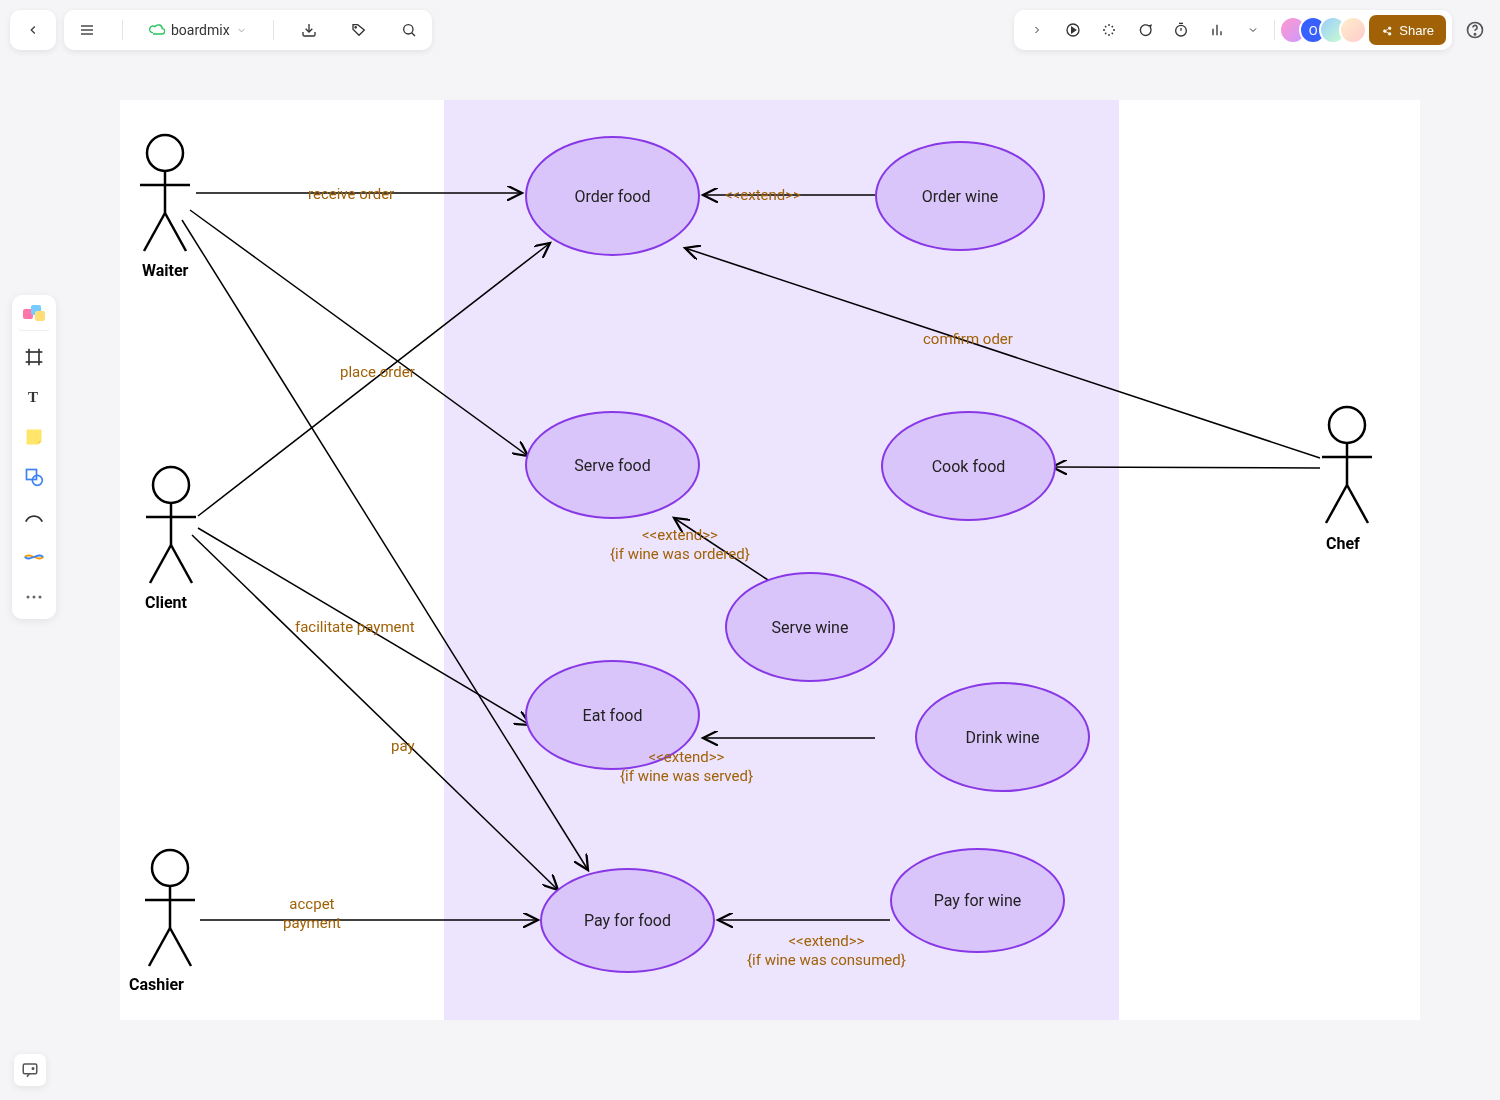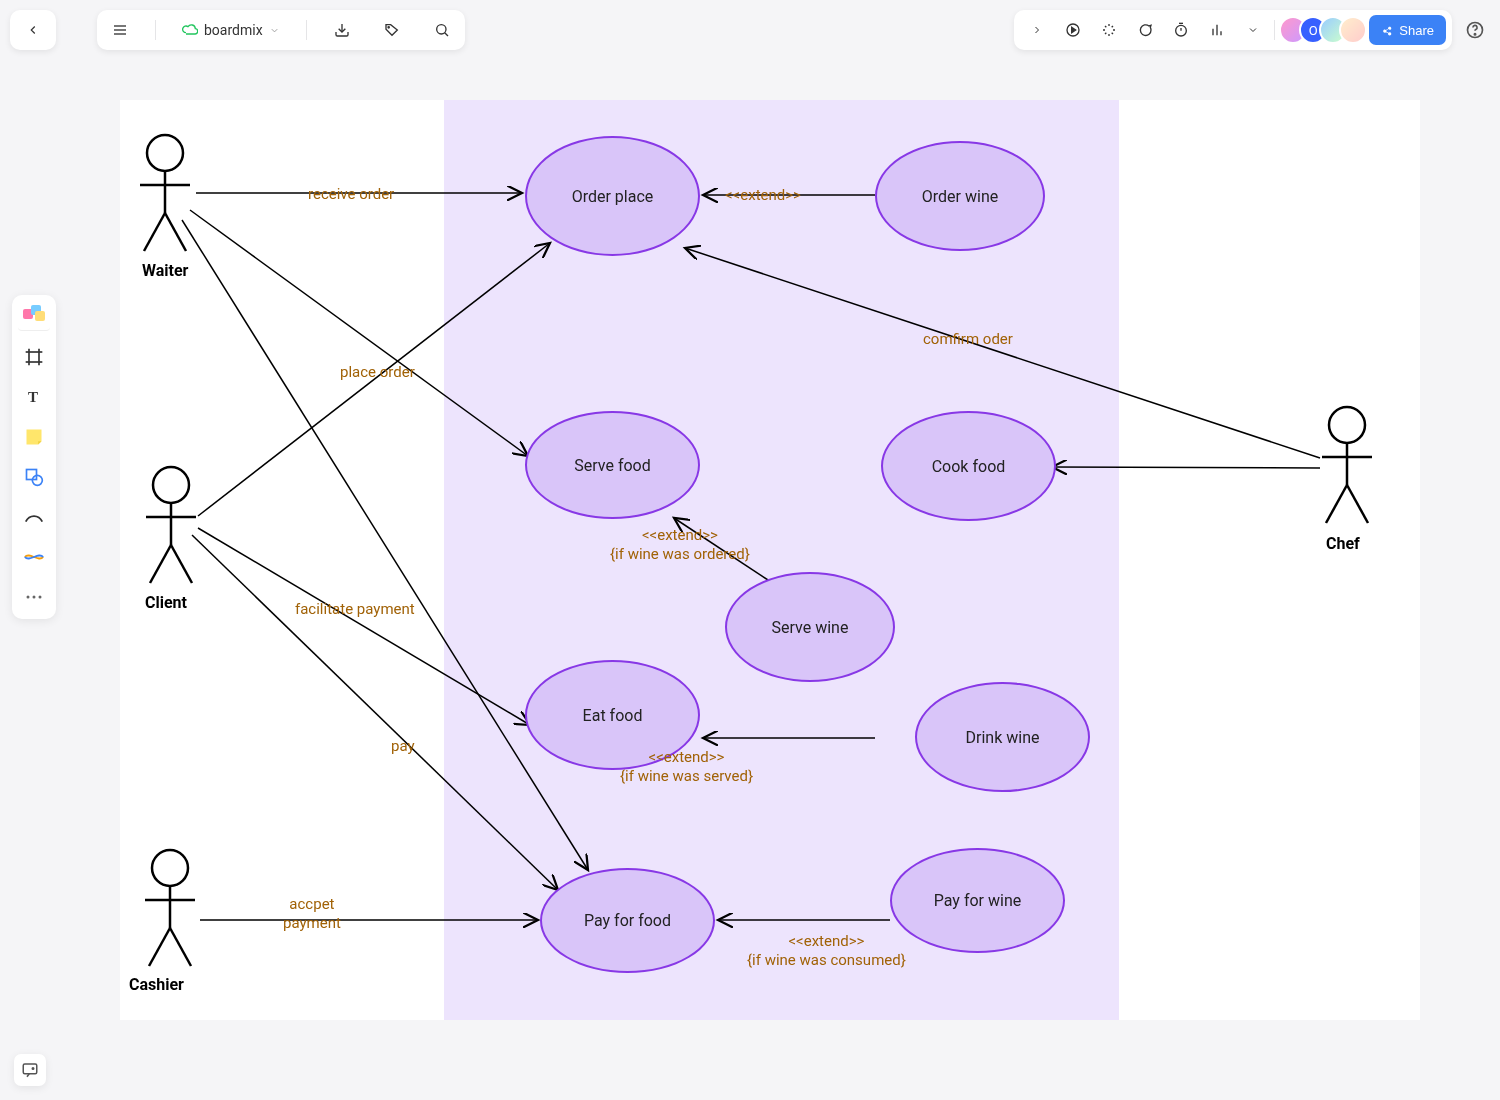--- a/index.html
+++ b/index.html
@@ -2,30 +2,30 @@
 <html><head>
 <meta charset="utf-8">
 <style>
   * { box-sizing: border-box; margin: 0; padding: 0; }
   html, body { width: 1500px; height: 1100px; overflow: hidden; }
   body { font-family: -apple-system, "Segoe UI", Roboto, sans-serif; background: #f5f5f7; }
 
   
   .topbar { position: absolute; top: 10px; left: 10px; right: 10px; height: 40px; display: flex; justify-content: space-between; }
   .toolbar-group { background: #fff; border-radius: 10px; display: flex; align-items: center; padding: 0 6px; box-shadow: 0 2px 6px rgba(0,0,0,0.08); height: 40px; }
-  .toolbar-group.left { gap: 16px; margin-left: 33px; }
+  .toolbar-group.left { gap: 16px; }
   .icon-btn { width: 34px; height: 34px; border: none; background: transparent; border-radius: 6px; display: flex; align-items: center; justify-content: center; cursor: pointer; color: #333; }
   .sep { width: 1px; height: 20px; background: #e5e5e7; margin: 0 2px; }
   .brand { display: flex; align-items: center; gap: 6px; padding: 0 8px; font-size: 14px; color: #333; }
   .brand-logo { width: 16px; height: 16px; }
   .right-cluster { display: flex; gap: 8px; align-items: center; }
   .avatars { display: flex; align-items: center; }
   .avatar { width: 28px; height: 28px; border-radius: 50%; border: 2px solid #fff; margin-left: -8px; }
   .avatar:first-child { margin-left: 0; }
-  .share-btn { background: #3b82f6; color: #fff; border: none; border-radius: 7px; height: 30px; padding: 0 12px; display: flex; align-items: center; gap: 5px; font-size: 13px; cursor: pointer; }
+  .share-btn { background: #a16207; color: #fff; border: none; border-radius: 7px; height: 30px; padding: 0 12px; display: flex; align-items: center; gap: 5px; font-size: 13px; cursor: pointer; }
   .help-btn { width: 30px; height: 30px; border-radius: 50%; background: transparent; border: none; display:flex; align-items:center; justify-content:center; cursor:pointer;}
 
   
   .palette { position: absolute; left: 12px; top: 295px; width: 44px; background: #fff; border-radius: 10px; box-shadow: 0 2px 10px rgba(0,0,0,0.08); display: flex; flex-direction: column; align-items: center; padding: 8px 0; gap: 12px; }
   .palette .p-icon { width: 28px; height: 28px; display: flex; align-items: center; justify-content: center; border-radius: 4px; cursor: pointer; }
   .palette .p-icon:first-child { border-bottom: 1px solid #eee; padding-bottom: 10px; width: 32px;}
 
   
   .comment-btn { position: absolute; left: 14px; bottom: 14px; width: 32px; height: 32px; border-radius: 7px; background: #fff; box-shadow: 0 2px 8px rgba(0,0,0,0.08); display:flex; align-items:center; justify-content:center; cursor:pointer; border:none;}
 
@@ -309,21 +309,21 @@
           <line x1="29" y1="80" x2="8" y2="118"></line>
           <line x1="29" y1="80" x2="50" y2="118"></line>
         </svg>
     </div>
     <div class="label" style="position:absolute;left:22px;top:161px;font-weight:700;font-size:16px;">Waiter</div>
     <div class="label" style="position:absolute;left:25px;top:493px;font-weight:700;font-size:16px;">Client</div>
     <div class="label" style="position:absolute;left:9px;top:875px;font-weight:700;font-size:16px;">Cashier</div>
     <div class="label" style="position:absolute;left:1206px;top:434px;font-weight:700;font-size:16px;">Chef</div>
 
     <div class="usecase uc-orderfood">
-        <span>Order place</span>
+        <span>Order food</span>
       </div>
     <div class="usecase uc-orderwine">
         <span>Order wine</span>
       </div>
     <div class="usecase uc-servefood">
         <span>Serve food</span>
       </div>
     <div class="usecase uc-cookfood">
         <span>Cook food</span>
       </div>
@@ -342,21 +342,21 @@
     <div class="usecase uc-paywine">
         <span>Pay for wine</span>
       </div>
 
     <div class="edge-label" style="left:188px; top:85px;">receive order</div>
     <div class="edge-label" style="left:220px; top:263px;">place order</div>
     <div class="edge-label" style="left:605px; top:86px;">&lt;&lt;extend&gt;&gt;</div>
     <div class="edge-label" style="left:775px; top:230px;margin-left:28px;">comfirm oder</div>
     <div class="edge-label" style="left:490px; top:426px;">&lt;&lt;extend&gt;&gt;
 {if wine was ordered}</div>
-    <div class="edge-label" style="left:175px; top:500px;">facilitate payment</div>
+    <div class="edge-label" style="left:175px; top:518px;">facilitate payment</div>
     <div class="edge-label" style="left:271px; top:637px;">pay</div>
     <div class="edge-label" style="left:500px; top:648px;">&lt;&lt;extend&gt;&gt;
 {if wine was served}</div>
     <div class="edge-label" style="left:163px; top:795px;">accpet
 payment</div>
     <div class="edge-label" style="left:627px; top:832px;">&lt;&lt;extend&gt;&gt;
 {if wine was consumed}</div>
 
   </div>
 </div>

